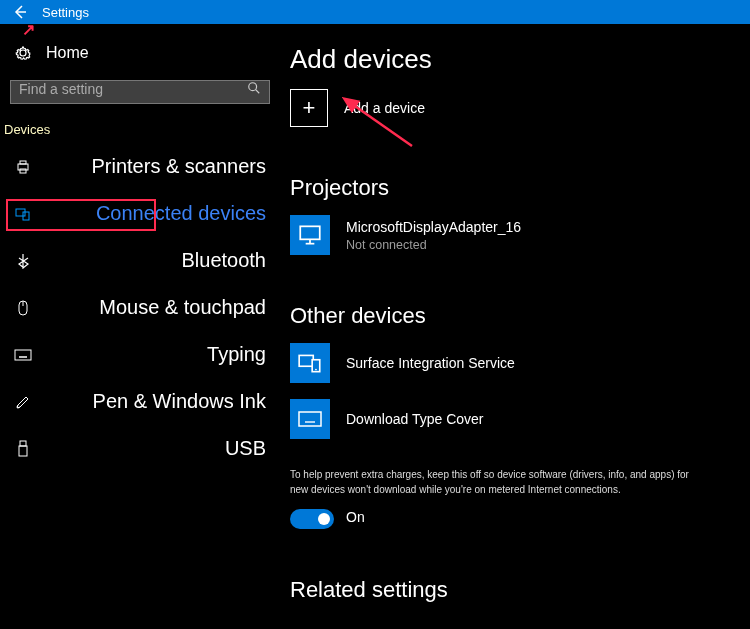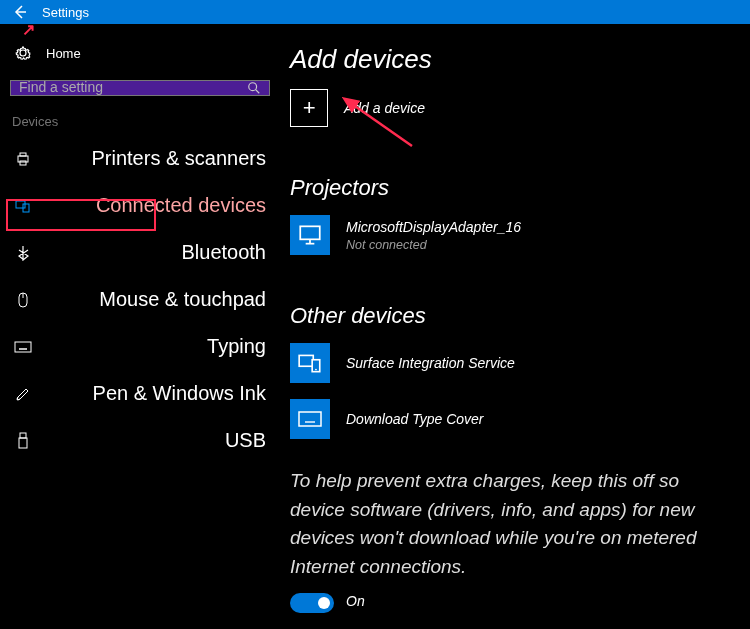--- a/index.html
+++ b/index.html
@@ -51,72 +51,71 @@
       flex-shrink: 0;
     }
     .home-row {
       display: flex;
       align-items: center;
       padding: 10px 14px;
       gap: 12px;
       cursor: pointer;
     }
     .home-row .icon { width: 20px; }
-    .home-label { font-size: 13px; }
+    .home-label { font-size: 16px; }
     .search-wrap {
       margin: 8px 10px 4px 10px;
       border: 1px solid #777;
-      background: #4c1d95;
-      display: flex;
-      align-items: flex-end;
-      height: 16px;
+      background: #404040;
+      display: flex;
+      align-items: flex-start;
+      height: 24px;
       padding: 0 8px;
     }
     .search-input {
       background: transparent;
       border: none;
       outline: none;
       color: #ccc;
       flex: 1;
       font-size: 14px;
       font-family: inherit;
     }
     .search-input::placeholder { color: #aaa; }
     .section-label {
-      color: #737373;
+      color: #fef9c3;
       font-size: 13px;
-      padding: 14px 12px 6px 12px;
+      padding: 14px 12px 6px 4px;
     }
     .nav-item {
       display: flex;
       align-items: center;
       gap: 14px;
       padding: 12px 14px;
       cursor: pointer;
       font-size: 20px;
       justify-content: space-between;
     }
     .nav-item .icon {
       width: 18px;
       display: flex;
       justify-content: center;
     }
     .nav-item.selected {
-      color: #fca5a5;
+      color: #3b82f6;
     }
     .selected-outline {
       position: absolute;
       border: 2px solid #ff2b4f;
       pointer-events: none;
     }
     .main {
       flex: 1;
       padding: 20px 30px 20px 10px;
       overflow-y: auto;
-      font-style: italic;
     }
     .main h1 {
       font-size: 26px;
       font-weight: 300;
       margin-bottom: 14px;
     }
     .add-device-row {
       display: flex;
       align-items: center;
       gap: 16px;
@@ -151,21 +150,21 @@
       height: 40px;
       background: #0078d7;
       display: flex;
       align-items: center;
       justify-content: center;
     }
     .dev-text { display: flex; flex-direction: column; }
     .dev-sub { color: #9c9c9c; font-size: 12.5px; margin-top: 3px; }
     .desc {
       color: #ddd;
-      font-size: 19px;
+      font-size: 10px;
       line-height: 1.5;
       margin-bottom: 12px;
       max-width: 420px;
     }
     .toggle-row {
       display: flex;
       align-items: flex-start;
       gap: 12px;
       margin-bottom: 28px;
     }

